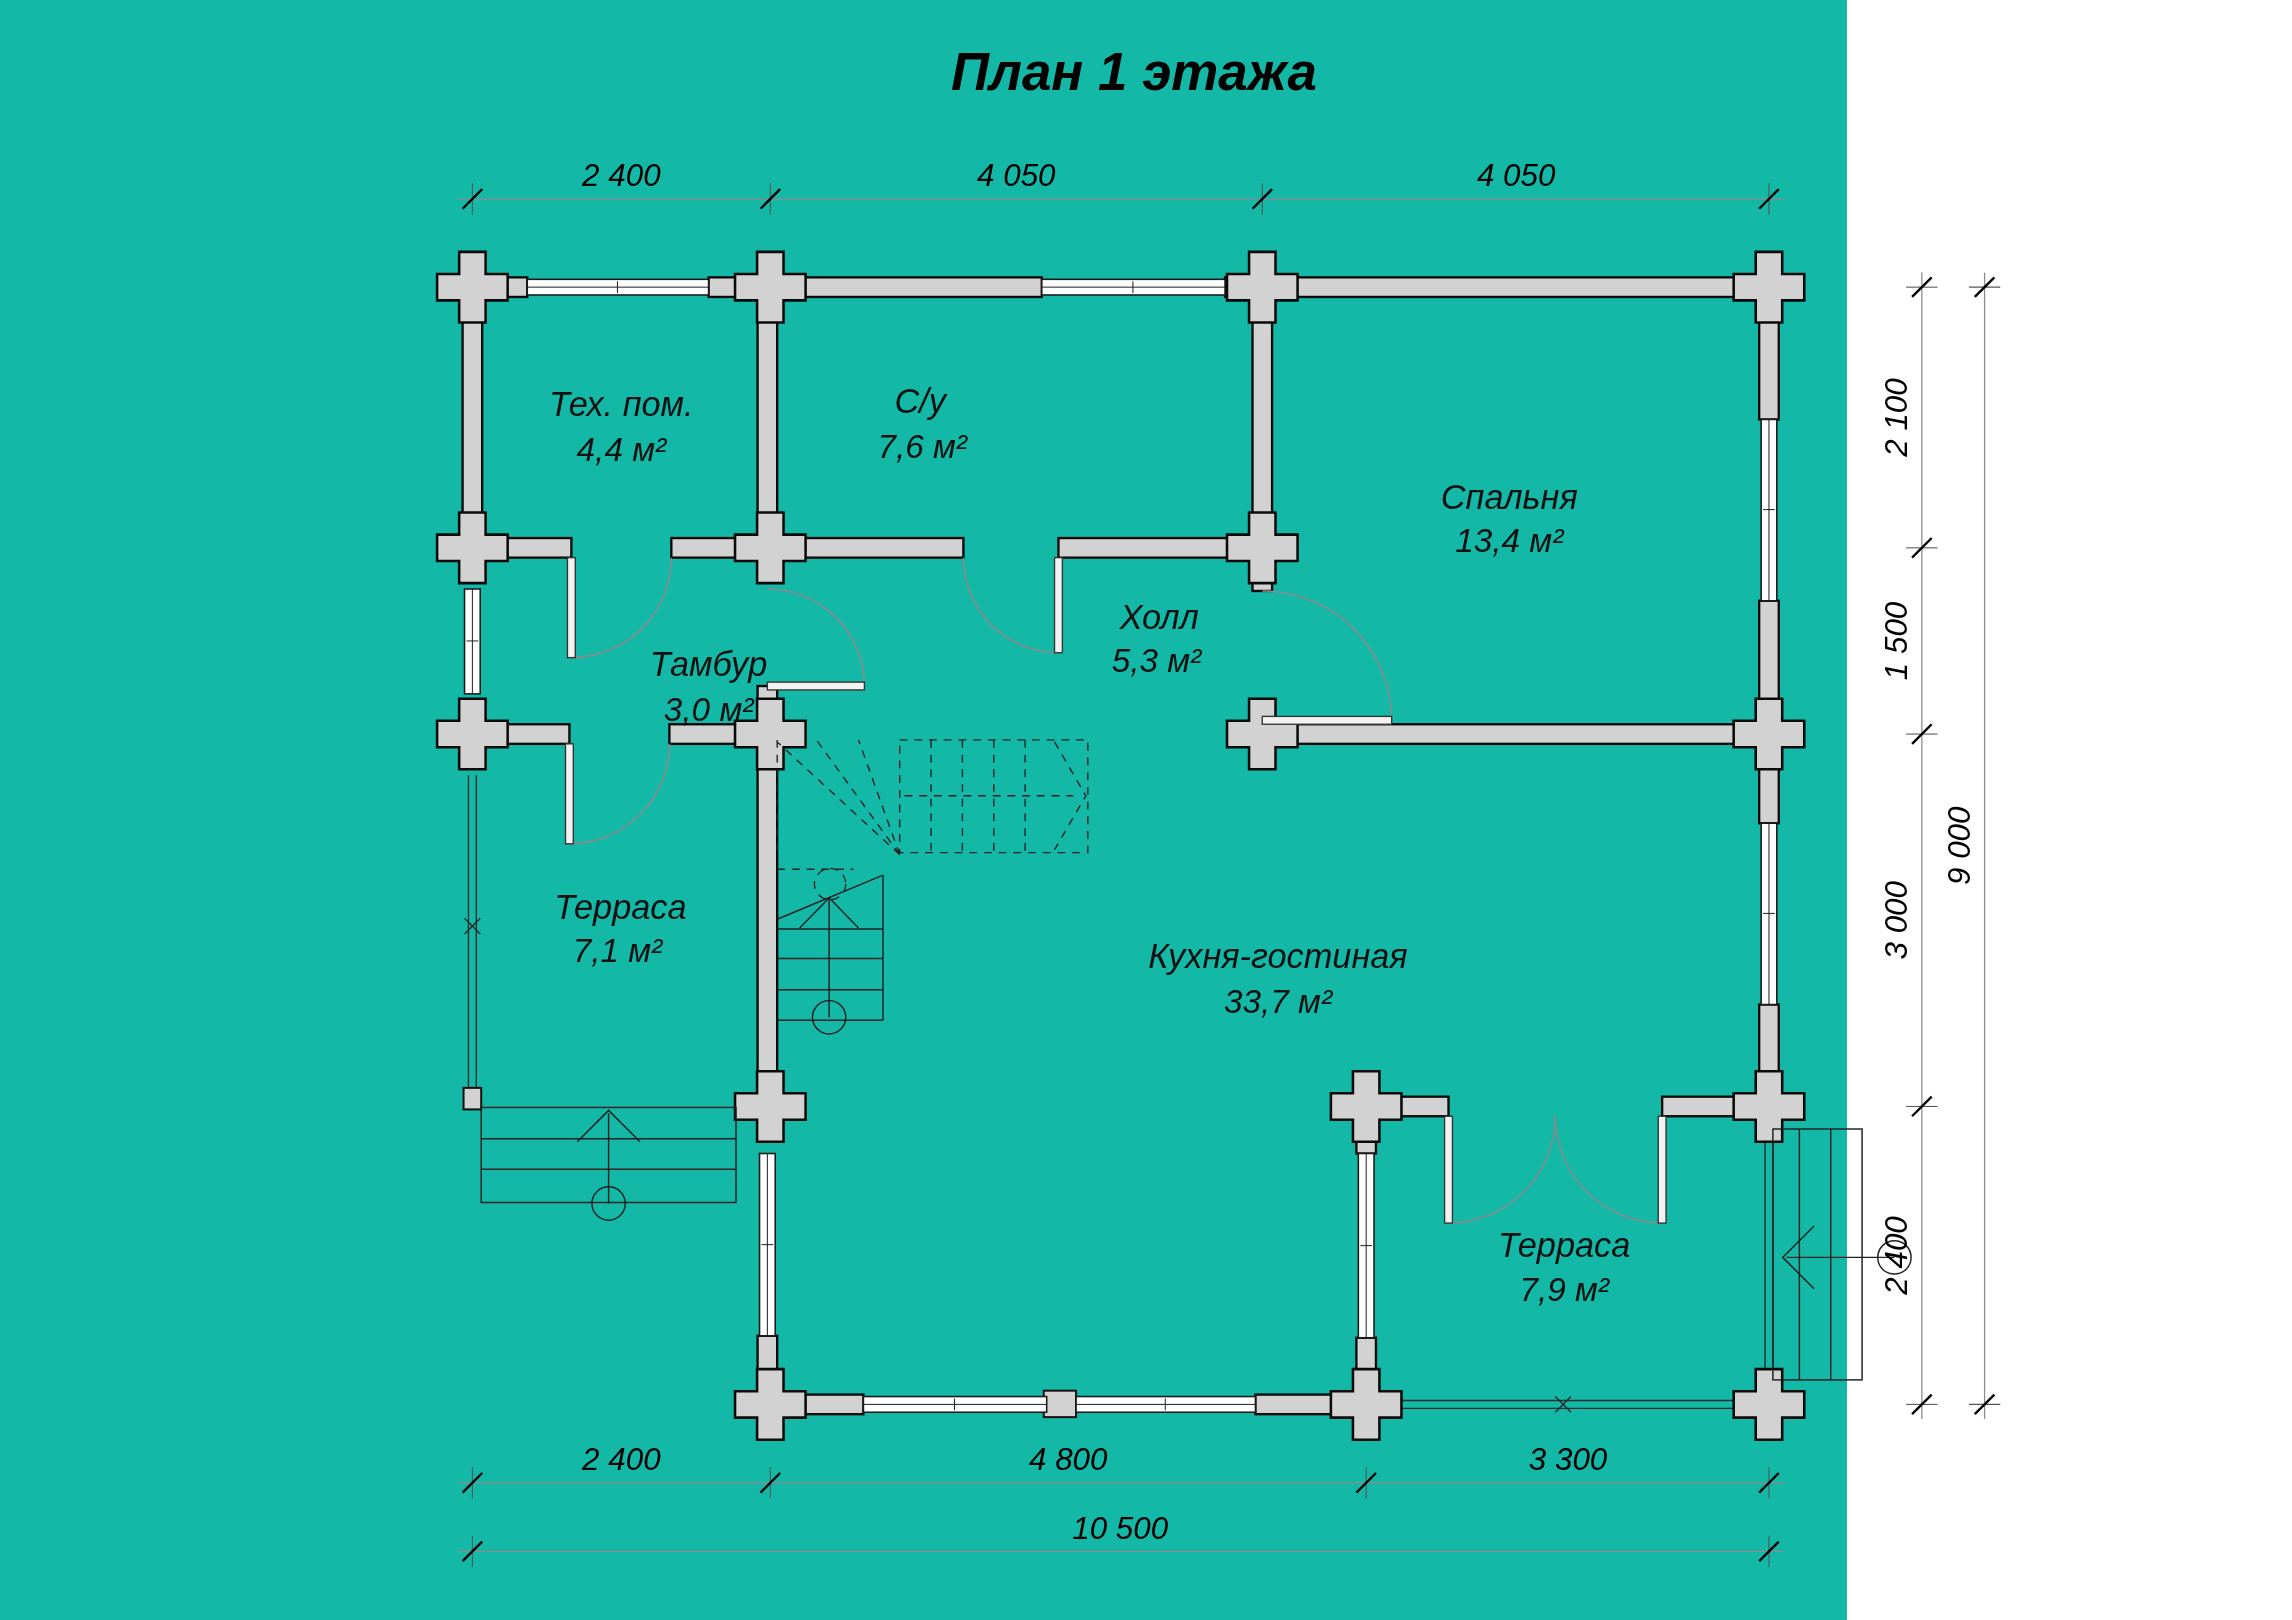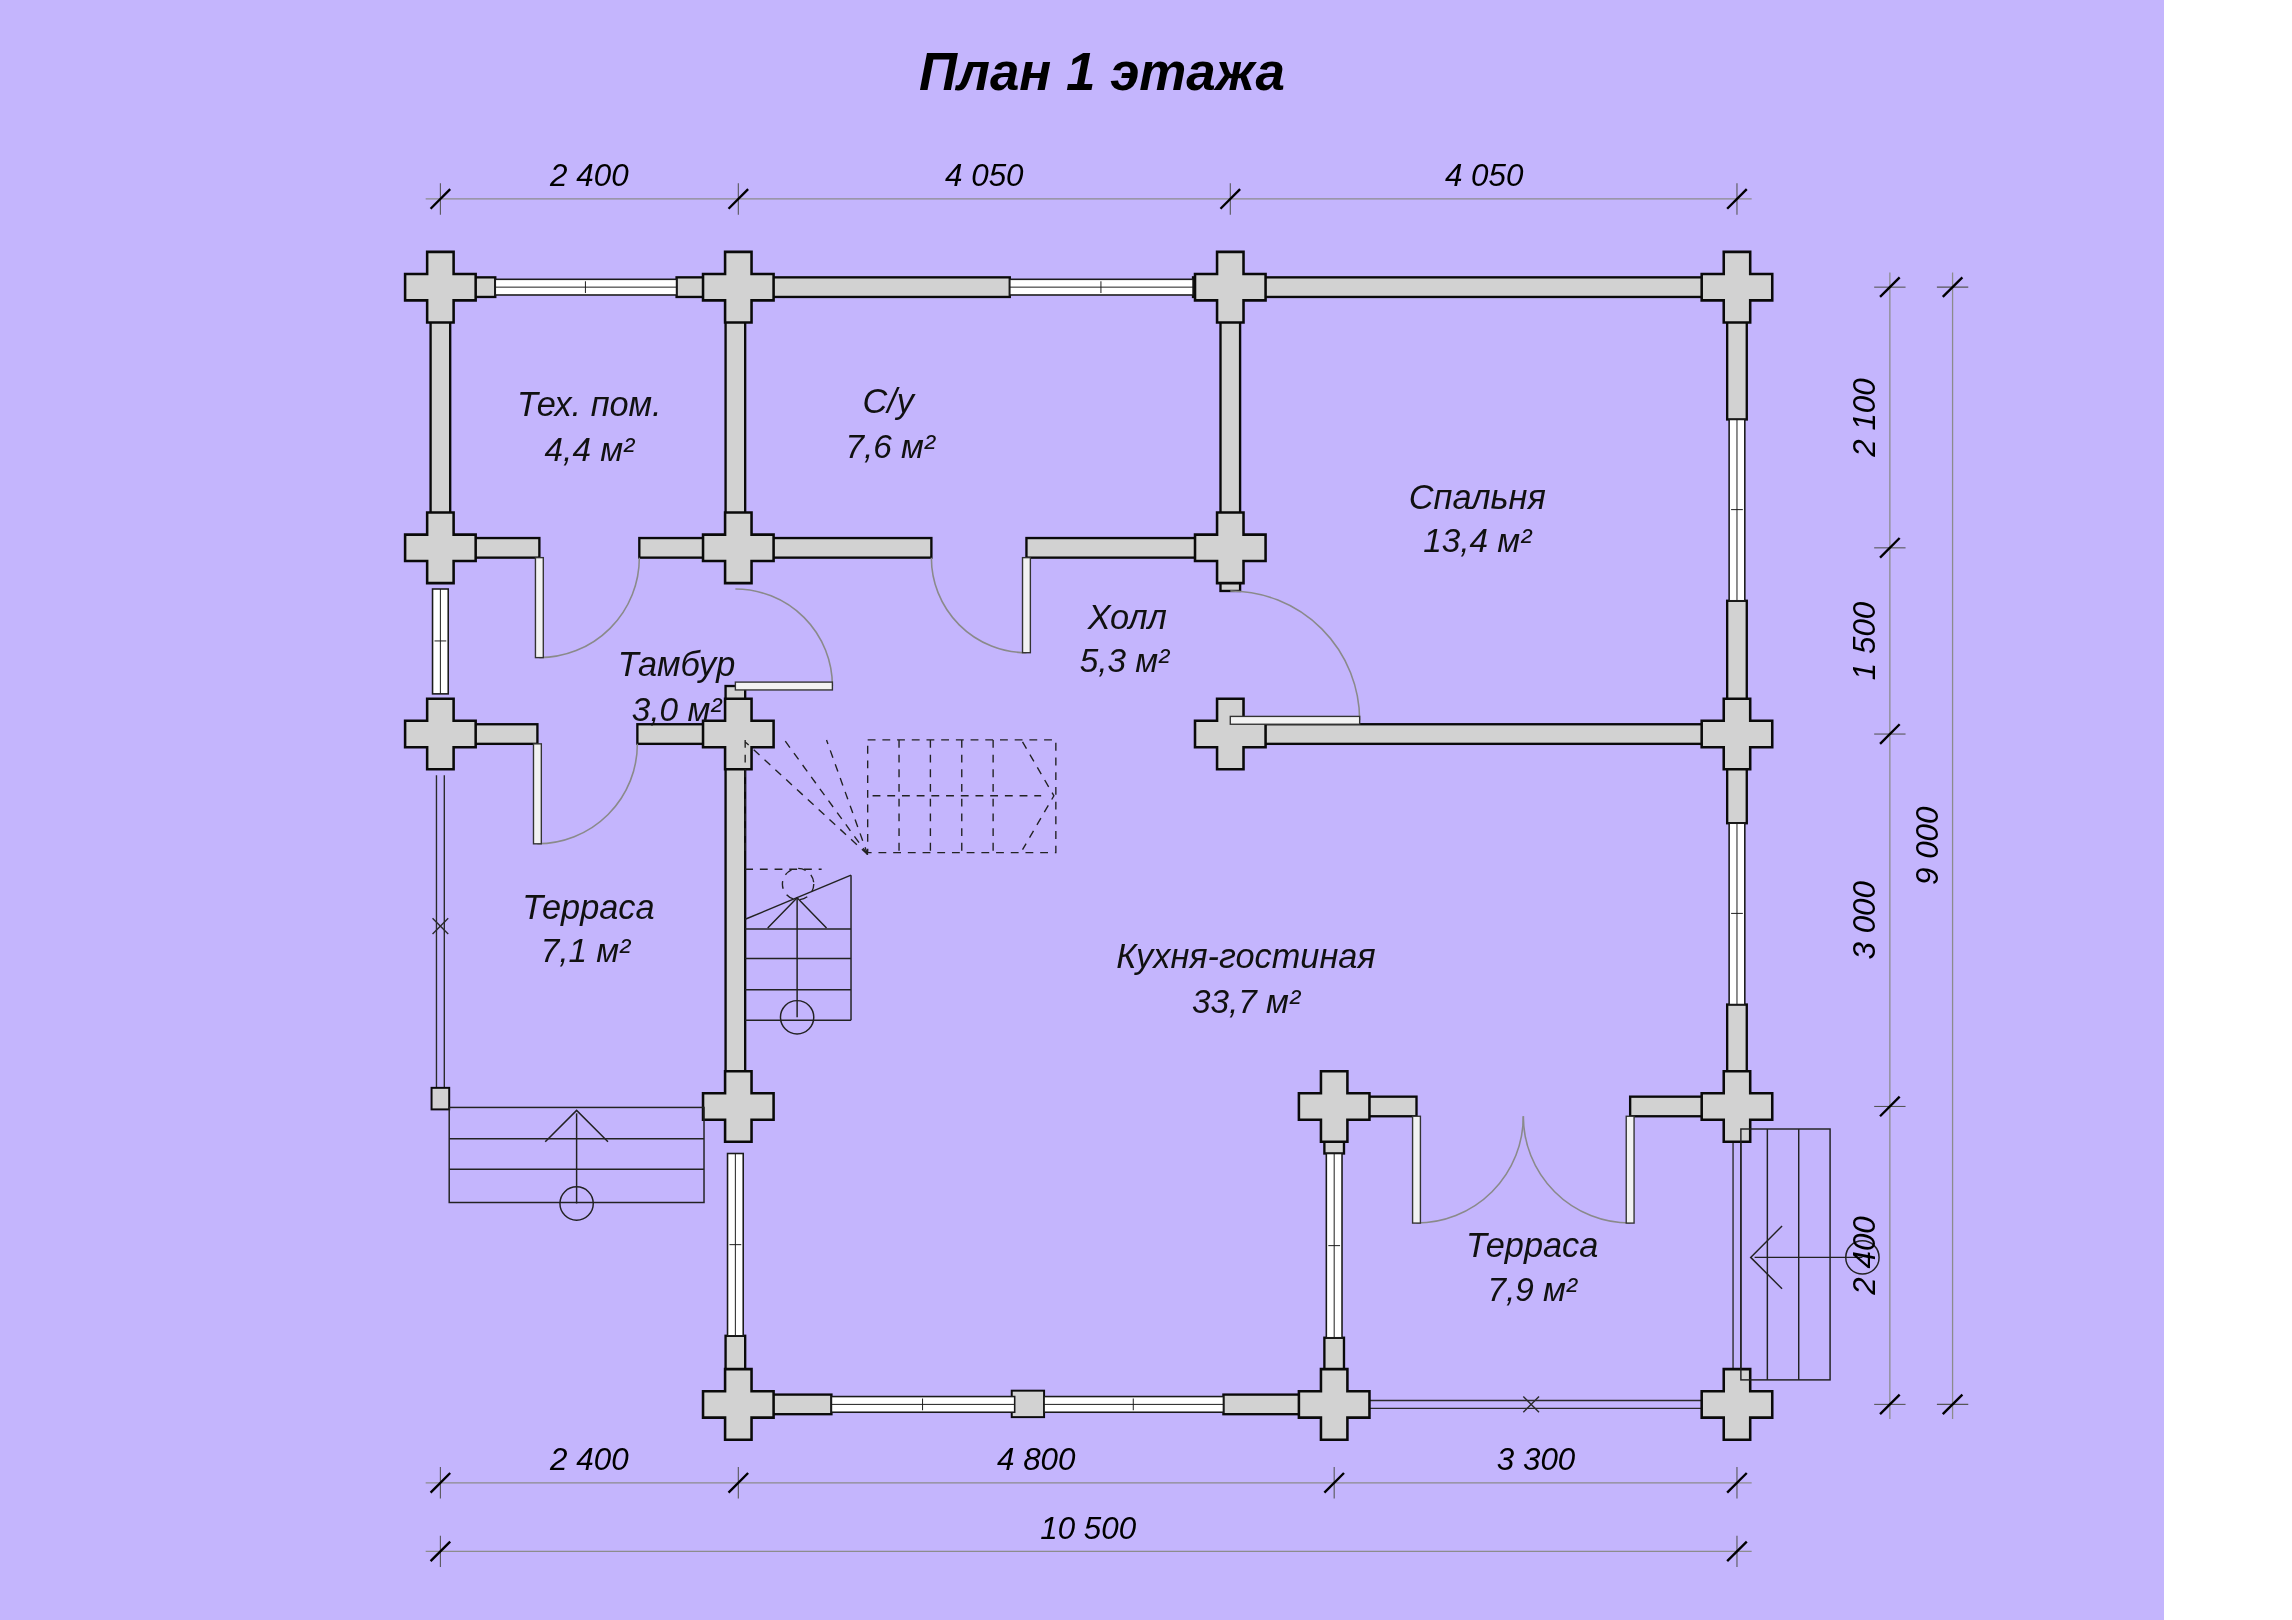--- a/index.html
+++ b/index.html
@@ -1,16 +1,16 @@
 <!DOCTYPE html>
 <html><head>
 <meta charset="utf-8">
 <style>
   html,body{margin:0;padding:0;background:#ffffff;font-family:"Liberation Sans",sans-serif;}
-  .page{width:2164px;height:1620px;background:#c4b5fd;position:relative;}
+  .page{width:1815px;height:1620px;background:#14b8a6;position:relative;padding-left:32px;}
   svg{display:block;}
   .wall{fill:#d2d2d2;stroke:#0a0a0a;stroke-width:2.4;}
   .pier{fill:#d2d2d2;stroke:#0a0a0a;stroke-width:2;}
   .cross{fill:#d2d2d2;stroke:#0a0a0a;stroke-width:2.6;}
   .win{fill:#ffffff;stroke:#1a1a1a;stroke-width:1.6;}
   .winline{stroke:#1a1a1a;stroke-width:1;fill:none;}
   .rail{stroke:#2a2a2a;stroke-width:1.4;fill:none;}
   .leaf{fill:#f2f2f2;stroke:#333;stroke-width:1.4;}
   .arc{fill:none;stroke:#8a8a8a;stroke-width:1.6;}
   .dash{fill:none;stroke:#222;stroke-width:1.4;stroke-dasharray:8 7;}

